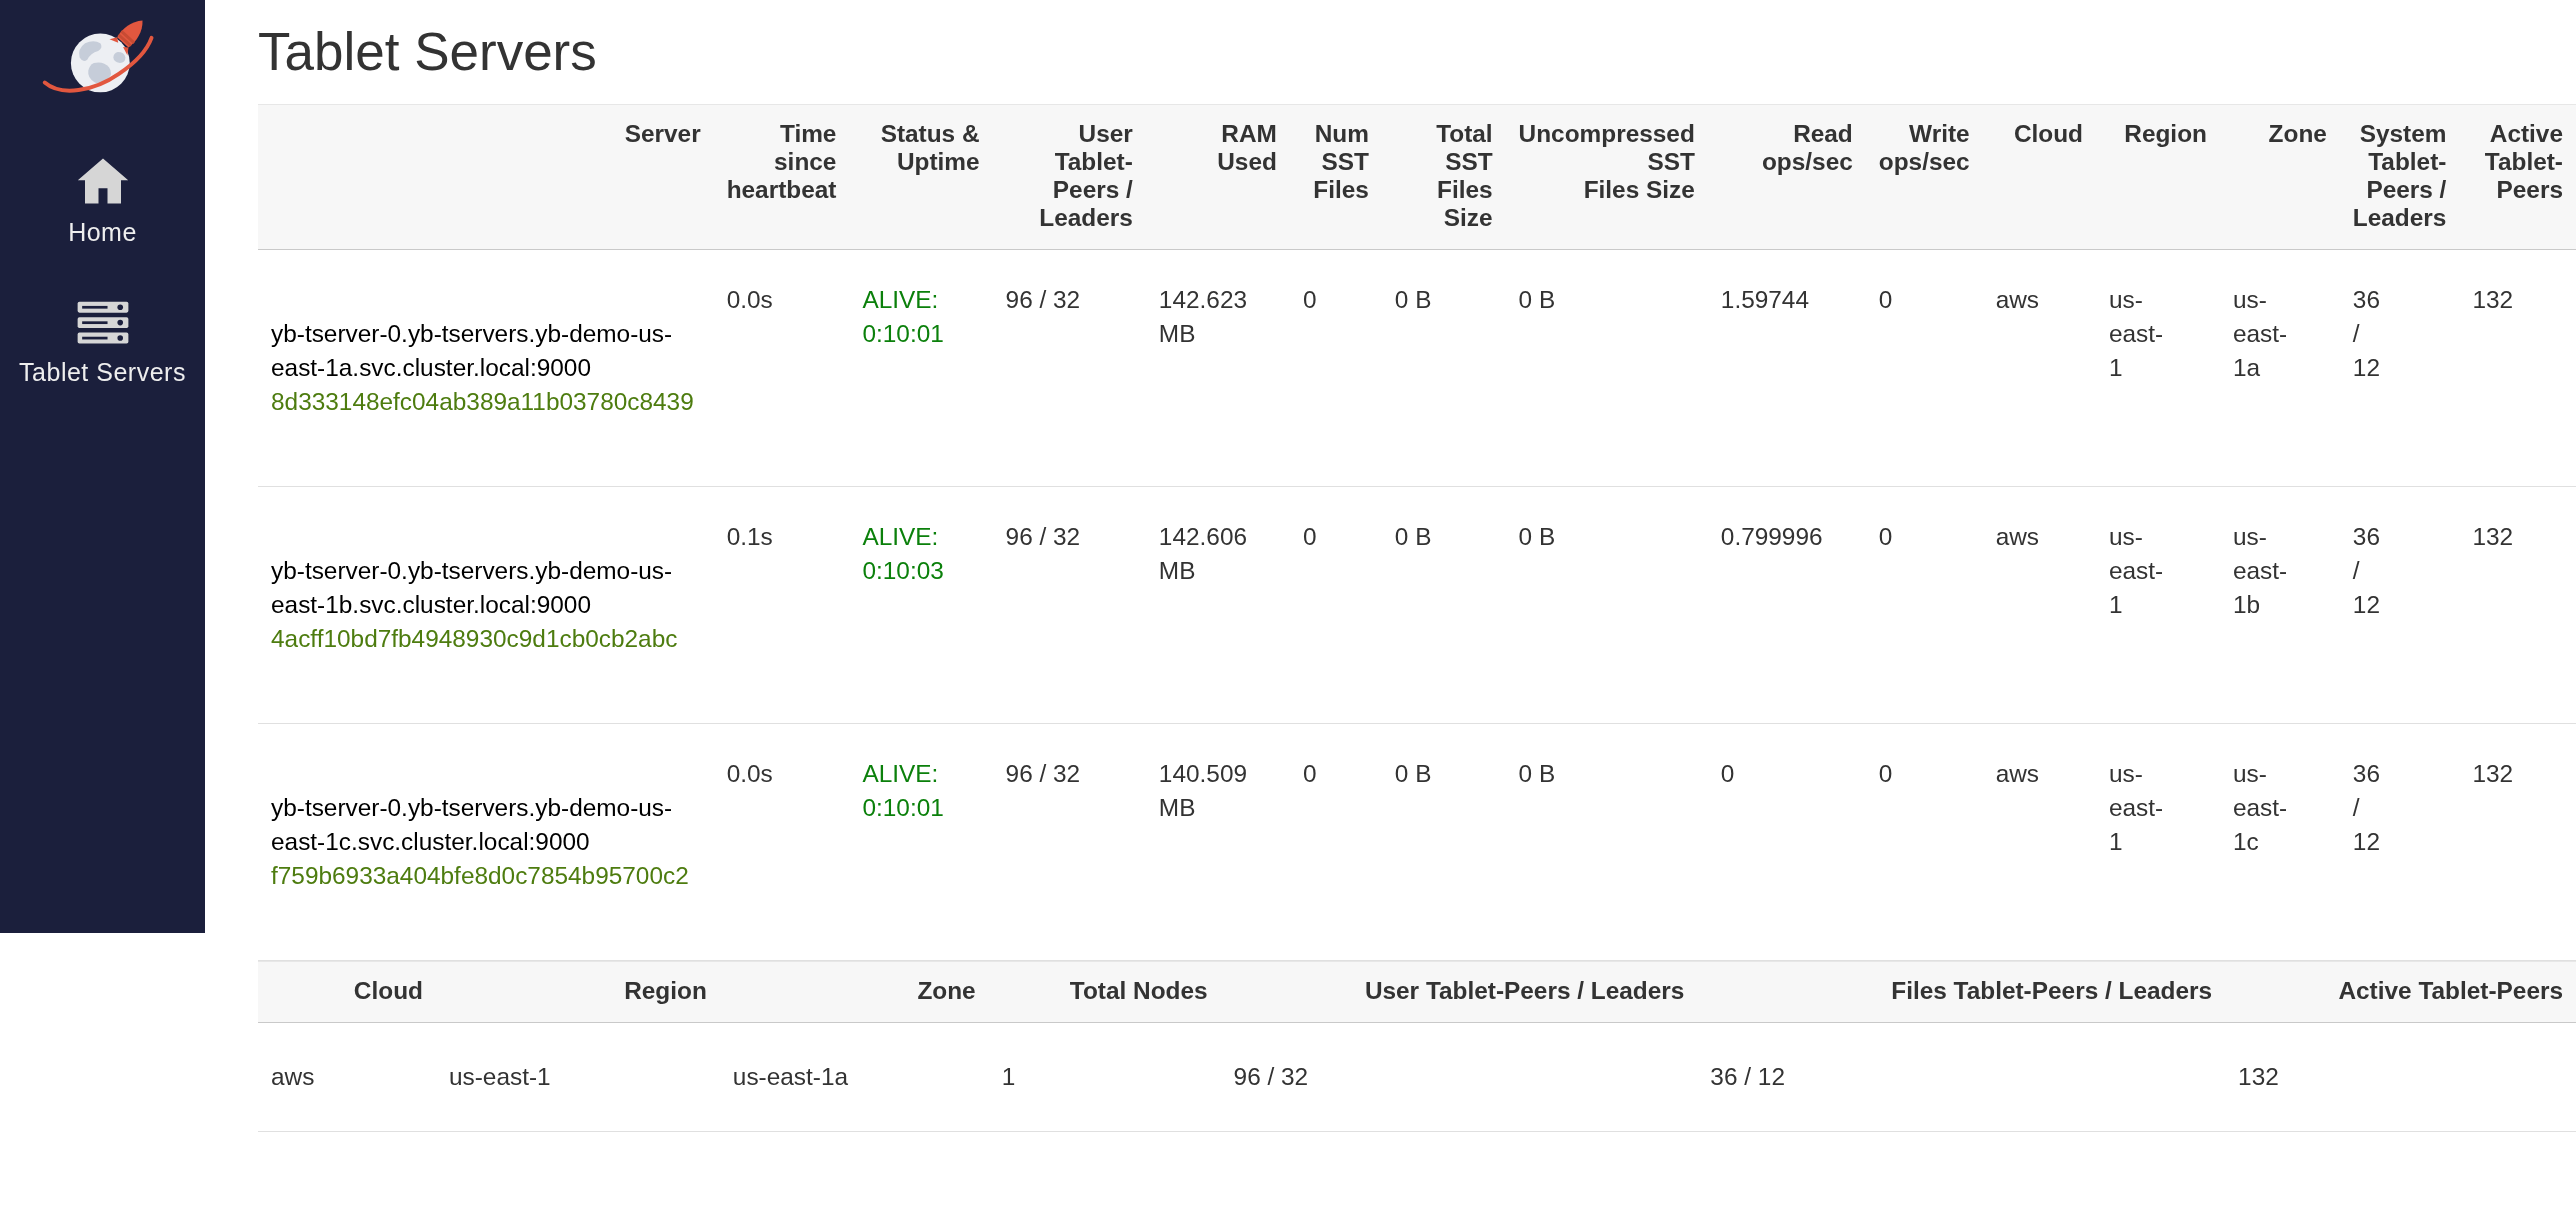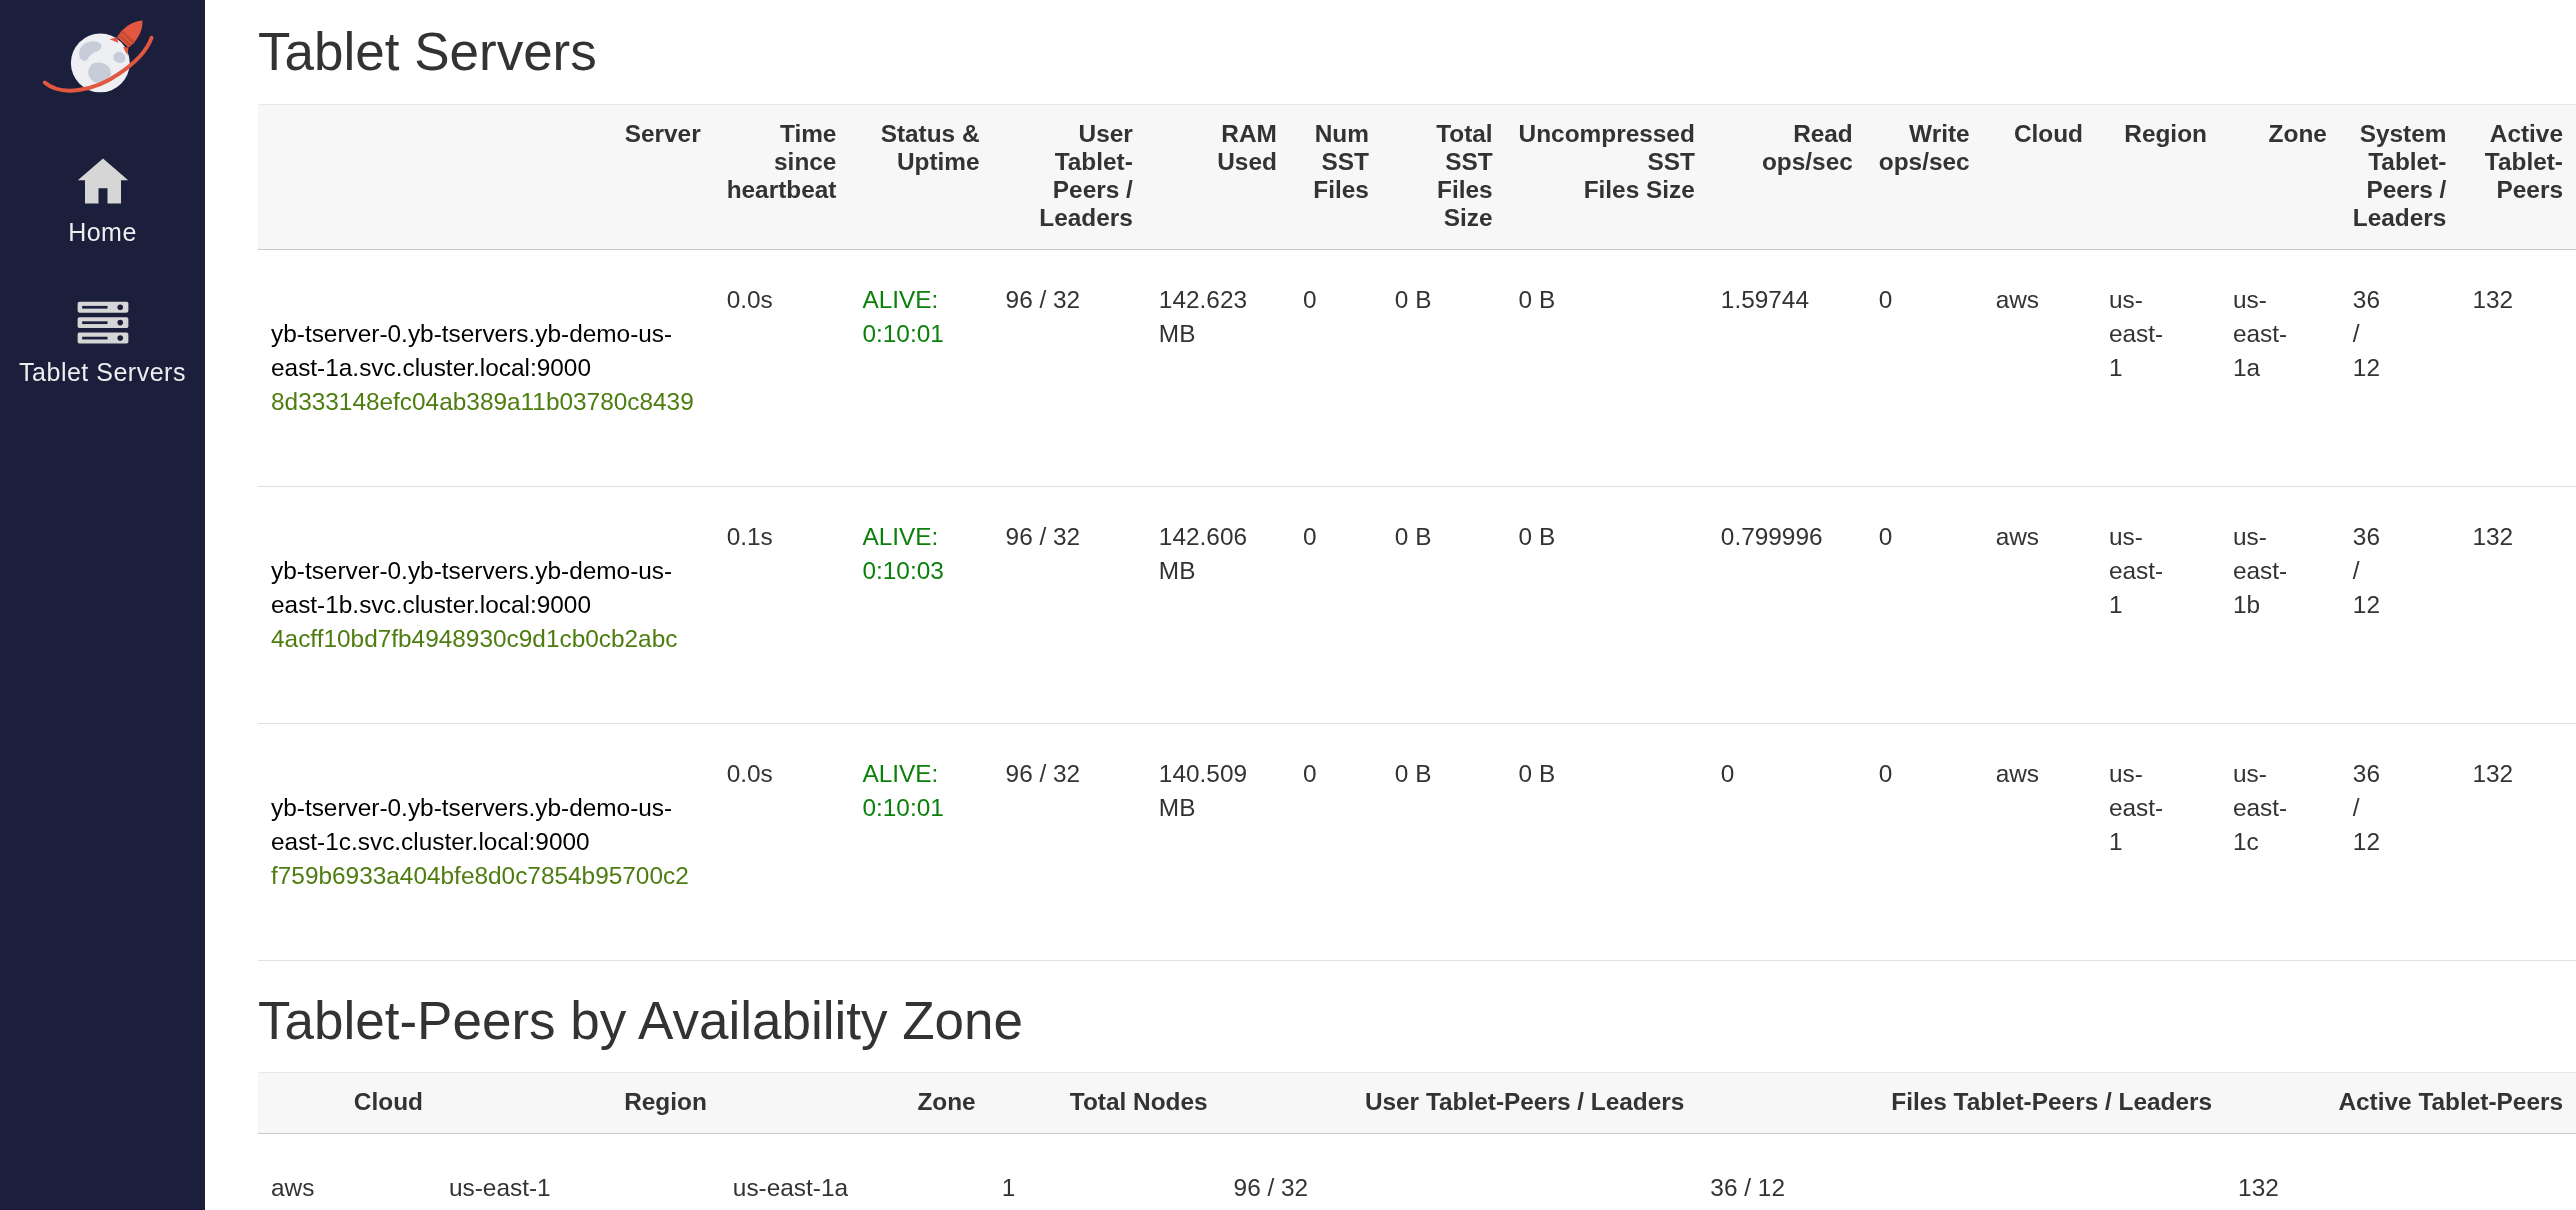--- a/index.html
+++ b/index.html
@@ -14,21 +14,21 @@
   }
   .app {
     display: flex;
     width: 2576px;
     height: 1210px;
   }
   
   .sidebar {
     width: 205px;
     min-width: 205px;
-    height: 1210px;
+    height: 933px;
     background: #1b1f3c;
     display: flex;
     flex-direction: column;
     align-items: center;
   }
   .logo-wrap {
     margin-top: 15px;
     height: 85px;
     display: flex;
     align-items: center;
@@ -308,21 +308,20 @@
 east-
 1c</td>
           <td>36
 /
 12</td>
           <td>132</td>
         </tr>
       </tbody>
     </table>
 
-    <h2 class="section-title">Tablet-Peers by Availability Zone</h2>
 
     <table class="az-table">
       <colgroup>
         <col style="width:178px">
           <col style="width:284px">
           <col style="width:269px">
           <col style="width:232px">
         <col style="width:477px">
           <col style="width:528px">
           <col style="width:351px">

